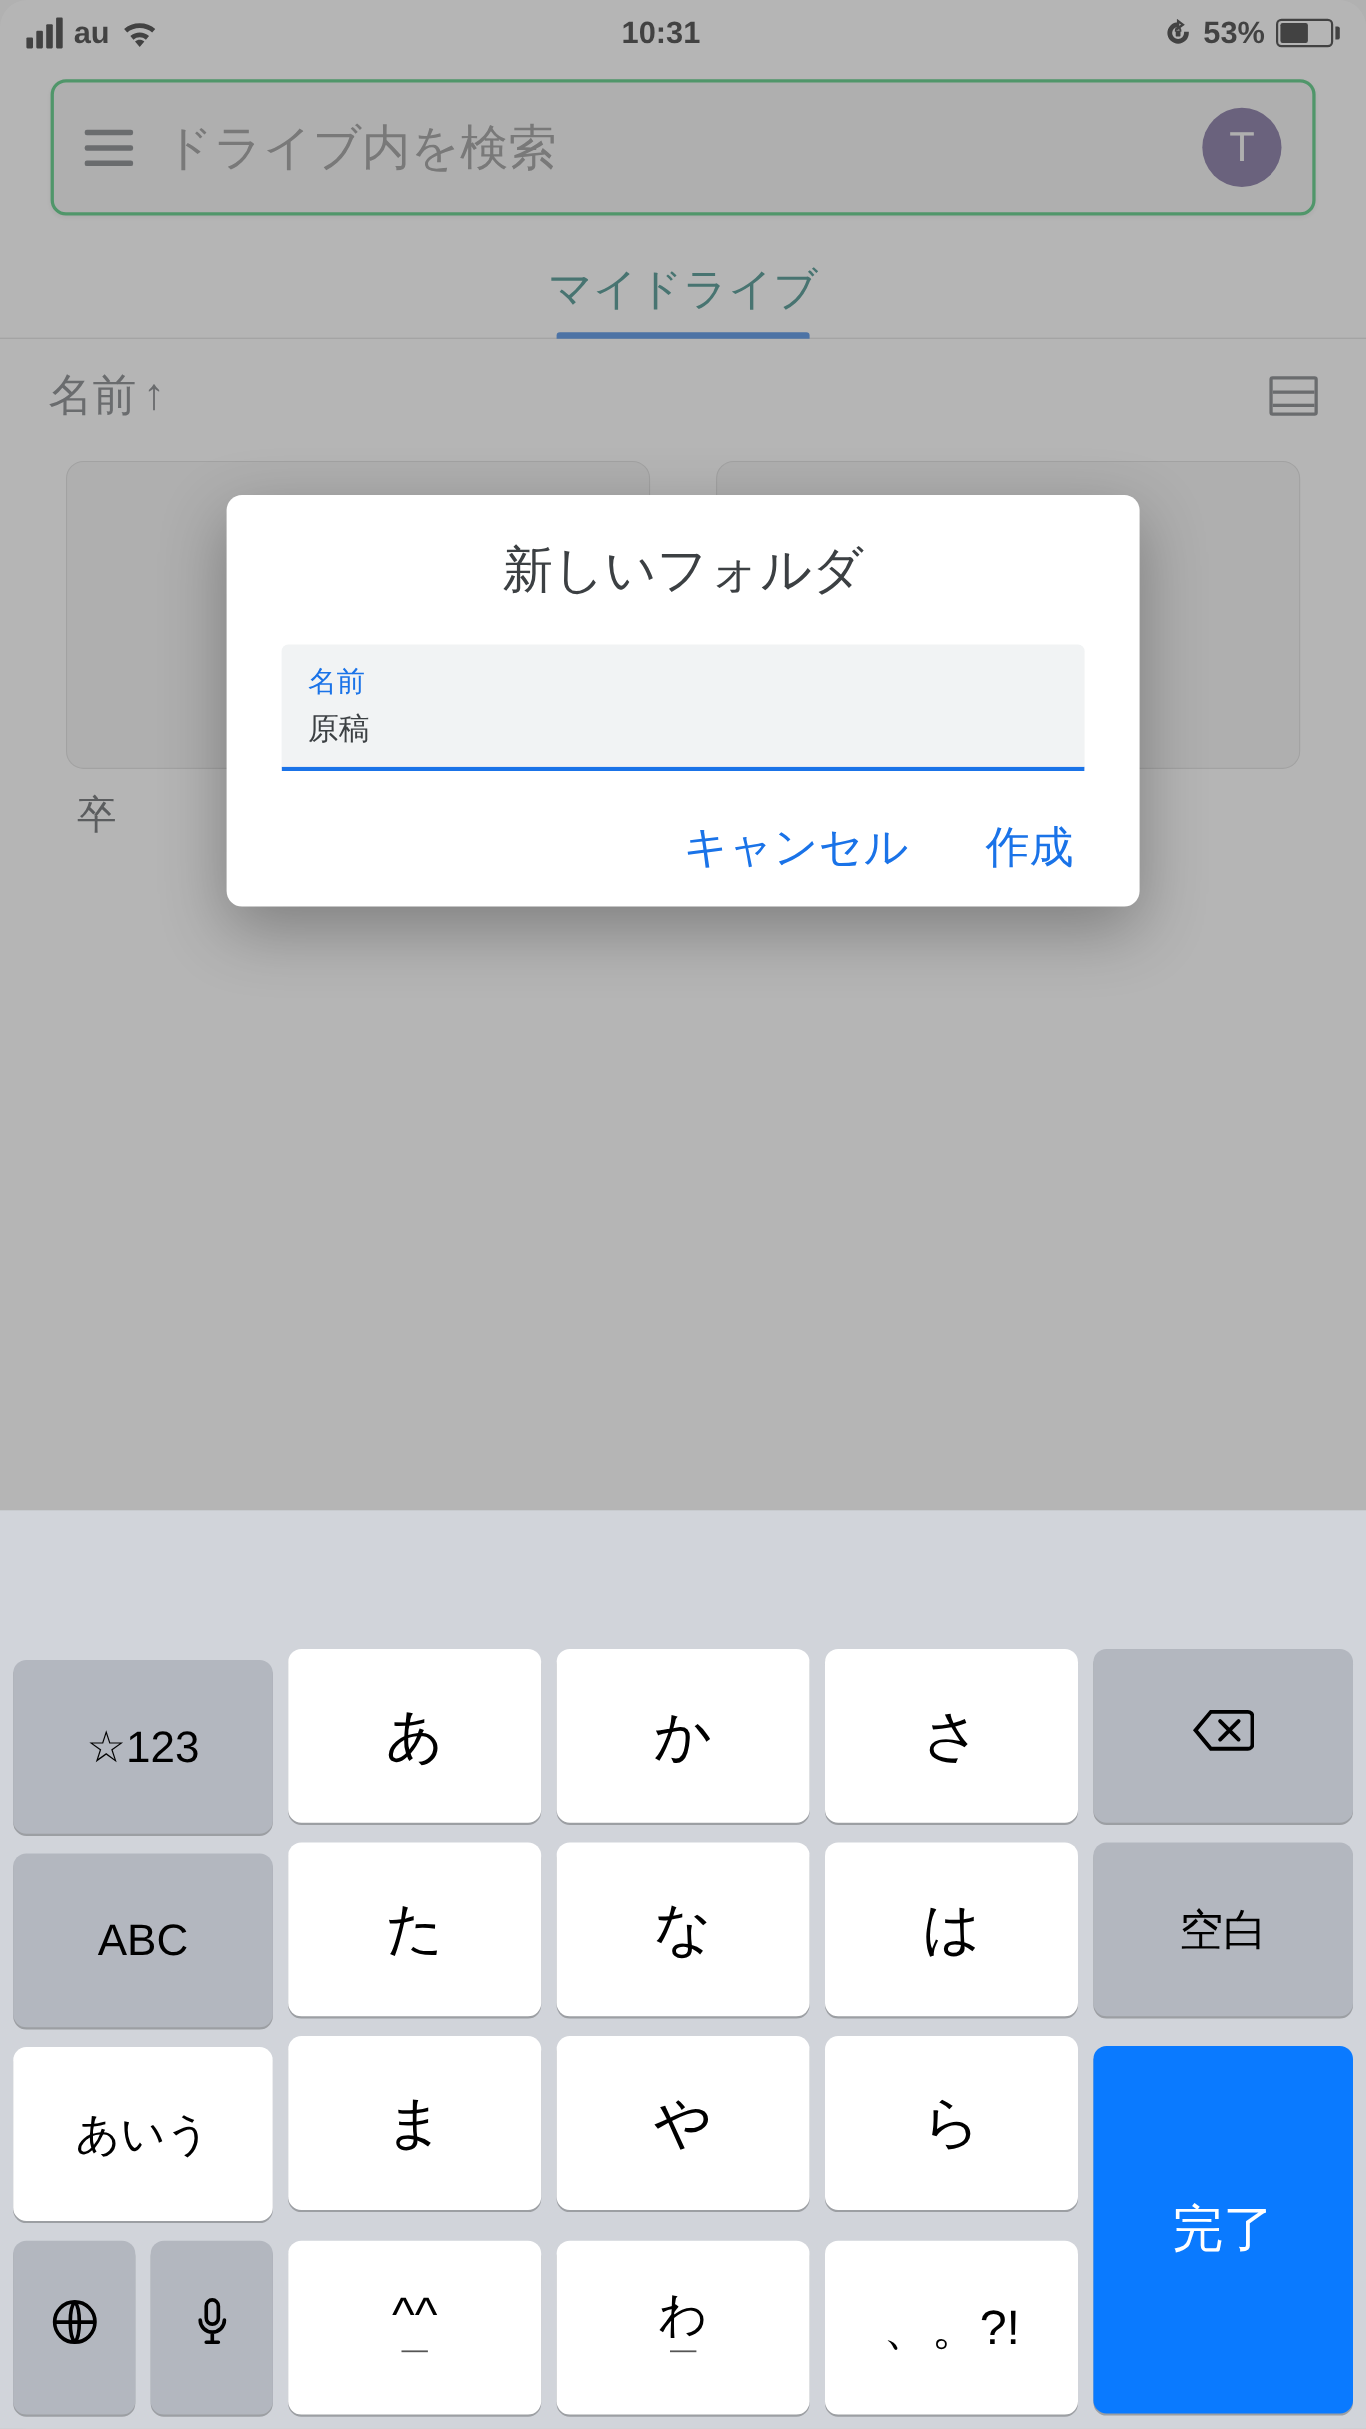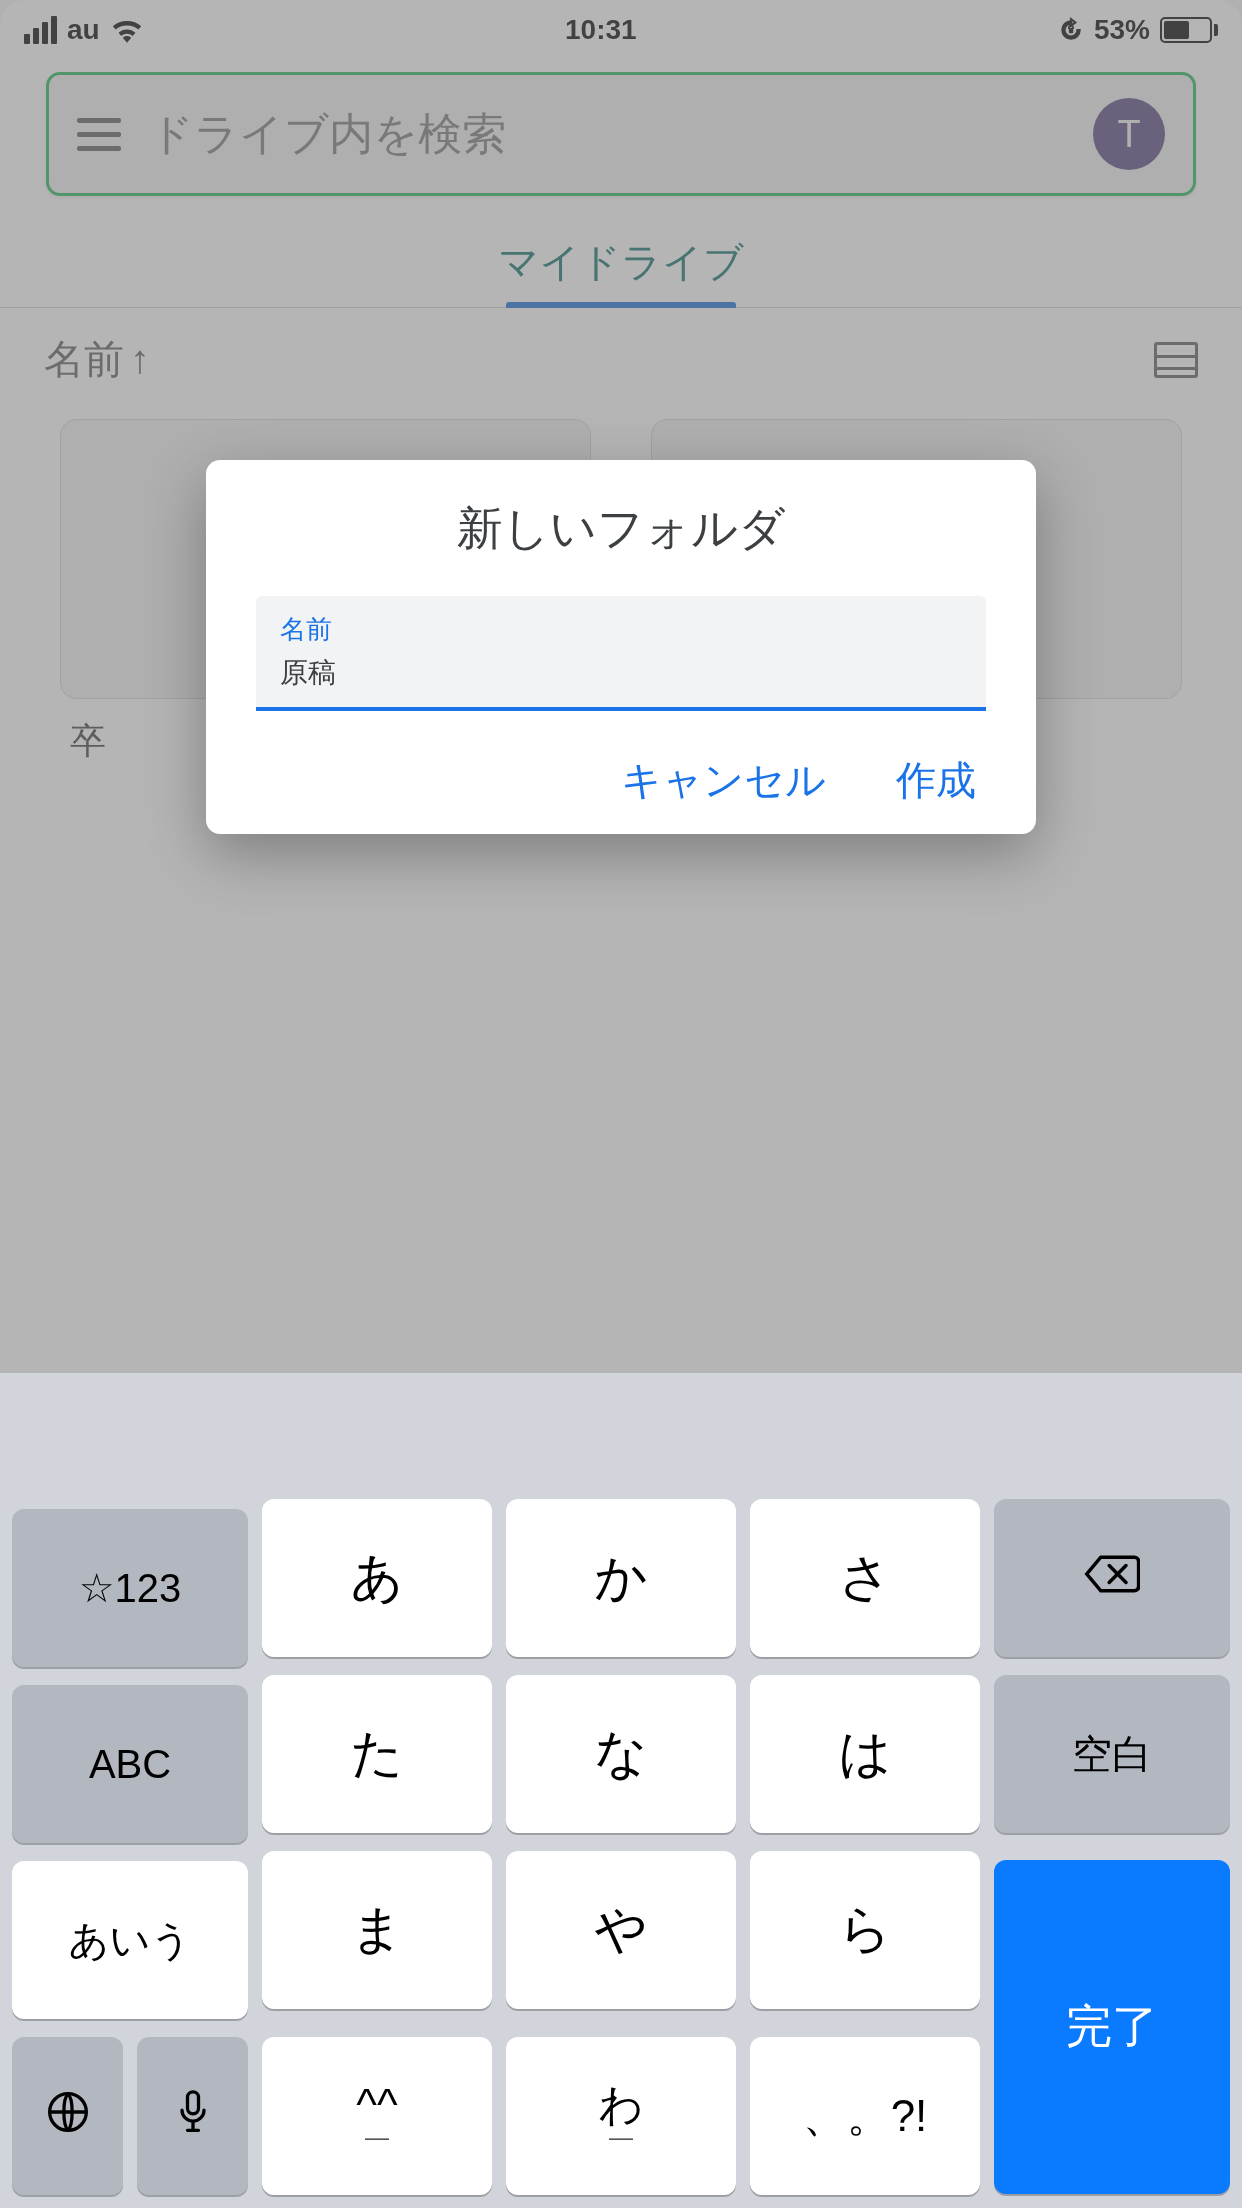--- a/index.html
+++ b/index.html
@@ -51,21 +51,21 @@
   .file-title { font-size:36px; color:#3c4043; white-space:nowrap; overflow:hidden; }
   .more-icon { font-size:36px; color:#5f6368; letter-spacing:4px; }
 
   
   .overlay { position:absolute; inset:0; background:rgba(120,120,120,0.55); }
 
   
   .content-dimmed { position:absolute; inset:0; filter: brightness(0.95); }
 
   
-  .dialog { position:absolute; top:460px; left:50%; transform:translateX(-50%); width:830px; background:#fff; border-radius:14px; box-shadow:0 20px 60px rgba(0,0,0,0.3); padding:38px 50px 26px 50px; }
+  .dialog { position:absolute; top:450px; left:50%; transform:translateX(-50%); width:830px; background:#fff; border-radius:14px; box-shadow:0 20px 60px rgba(0,0,0,0.3); padding:38px 50px 26px 50px; }
   .dialog-title { font-size:46px; color:#3c4043; text-align:center; margin-bottom:36px; }
   .input-container { background:#f1f3f4; border-bottom:4px solid #1a73e8; padding:16px 24px 18px 24px; border-radius:6px 6px 0 0; }
   .input-label { font-size:26px; color:#1a73e8; margin-bottom:10px; }
   .input-field { font-size:28px; color:#3c4043; background:transparent; border:none; outline:none; width:100%; }
   .dialog-actions { display:flex; justify-content:flex-end; gap:70px; margin-top:42px; padding-right:10px; }
   .dialog-btn { font-size:40px; color:#1a73e8; background:none; border:none;text-align:center; }
 
   
   .keyboard { position:absolute; left:0; right:0; bottom:0; height:835px; background:#d1d4da; padding:126px 12px 14px 12px; display:flex; flex-direction:column; gap:18px; }
   .key { background:#fff; border-radius:12px; box-shadow:0 2px 0 rgba(0,0,0,0.25); display:flex; align-items:center; justify-content:center; font-size:52px; color:#000; height:158px; }

